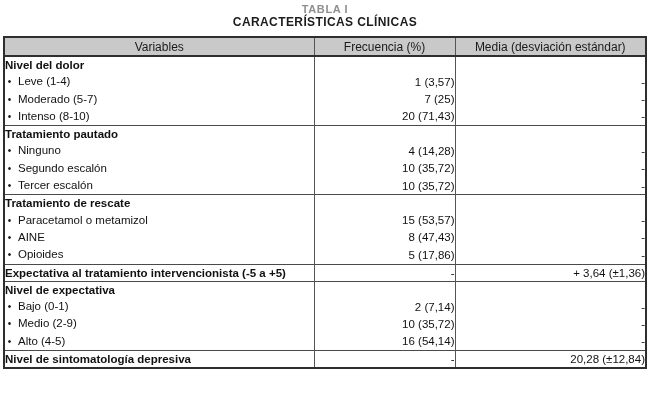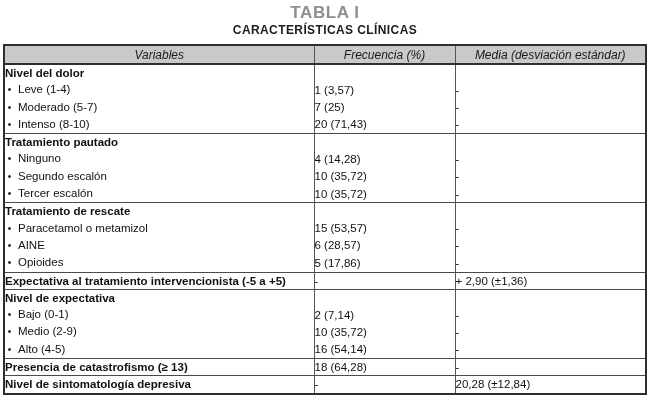--- a/index.html
+++ b/index.html
@@ -7,21 +7,21 @@
     position:relative;
     width:650px;height:417px;
     background:#ffffff;
     font-family:"Liberation Sans", sans-serif;
     color:#111111;
     overflow:hidden;
   }
   .title{
     padding-top:3px;
     text-align:center;
-    font-size:17px;
+    font-size:11px;
     font-weight:bold;
     letter-spacing:0.6px;
     color:#8f8f8f;
   }
   .subtitle{
     text-align:center;
     font-size:12px;
     font-weight:bold;
     letter-spacing:0.4px;
     color:#1c1c1c;
@@ -29,21 +29,20 @@
   }
   table.clin{
     border-collapse:collapse;
     table-layout:fixed;
     margin:0 auto;
     width:642px;
     border:2px solid #2e2e2e;
   }
   table.clin th{
     background:#c9c9c9;
-    font-style:italic;
     font-weight:normal;
     font-size:12px;
     color:#1a1a1a;
     height:17px;
     padding:0 2px;
     text-align:center;
     border-left:1px solid #555555;
     border-right:1px solid #555555;
     border-bottom:2px solid #2e2e2e;
   }
@@ -52,21 +51,21 @@
     height:16.3px;
     line-height:16.3px;
     padding:0;
     border-left:1px solid #555555;
     border-right:1px solid #555555;
     white-space:nowrap;
     overflow:hidden;
   }
   tr.group-start td{border-top:1px solid #4a4a4a;}
   td.c1{padding-left:5px;text-align:left;}
-  td.c2,td.c3{text-align:left;}
+  td.c2,td.c3{text-align:right;}
   .bold{font-weight:bold;}
   .blt{
     display:inline-block;
     width:9px;
     margin-right:4px;
     text-align:center;
     font-size:10px;
     vertical-align:baseline;
   }
 </style>
@@ -136,32 +135,32 @@
           <td class="c2"></td>
           <td class="c3"></td>
         </tr>
         <tr>
           <td class="c1"><span class="blt">•</span><span>Paracetamol o metamizol</span></td>
           <td class="c2">15 (53,57)</td>
           <td class="c3">-</td>
         </tr>
         <tr>
           <td class="c1"><span class="blt">•</span><span>AINE</span></td>
-          <td class="c2">6 (28,57)</td>
+          <td class="c2">8 (47,43)</td>
           <td class="c3">-</td>
         </tr>
         <tr>
           <td class="c1"><span class="blt">•</span><span>Opioides</span></td>
           <td class="c2">5 (17,86)</td>
           <td class="c3">-</td>
         </tr>
         <tr class="group-start">
           <td class="c1 bold"><span>Expectativa al tratamiento intervencionista (-5 a +5)</span></td>
           <td class="c2">-</td>
-          <td class="c3">+ 2,90 (±1,36)</td>
+          <td class="c3">+ 3,64 (±1,36)</td>
         </tr>
         <tr class="group-start">
           <td class="c1 bold"><span>Nivel de expectativa</span></td>
           <td class="c2"></td>
           <td class="c3"></td>
         </tr>
         <tr>
           <td class="c1"><span class="blt">•</span><span>Bajo (0-1)</span></td>
           <td class="c2">2 (7,14)</td>
           <td class="c3">-</td>
@@ -170,24 +169,19 @@
           <td class="c1"><span class="blt">•</span><span>Medio (2-9)</span></td>
           <td class="c2">10 (35,72)</td>
           <td class="c3">-</td>
         </tr>
         <tr>
           <td class="c1"><span class="blt">•</span><span>Alto (4-5)</span></td>
           <td class="c2">16 (54,14)</td>
           <td class="c3">-</td>
         </tr>
         <tr class="group-start">
-          <td class="c1 bold"><span>Presencia de catastrofismo (≥ 13)</span></td>
-          <td class="c2">18 (64,28)</td>
-          <td class="c3">-</td>
-        </tr>
-        <tr class="group-start">
           <td class="c1 bold"><span>Nivel de sintomatología depresiva</span></td>
           <td class="c2">-</td>
           <td class="c3">20,28 (±12,84)</td>
         </tr>
       </tbody>
   </table>
 </div>
 
 </body></html>

